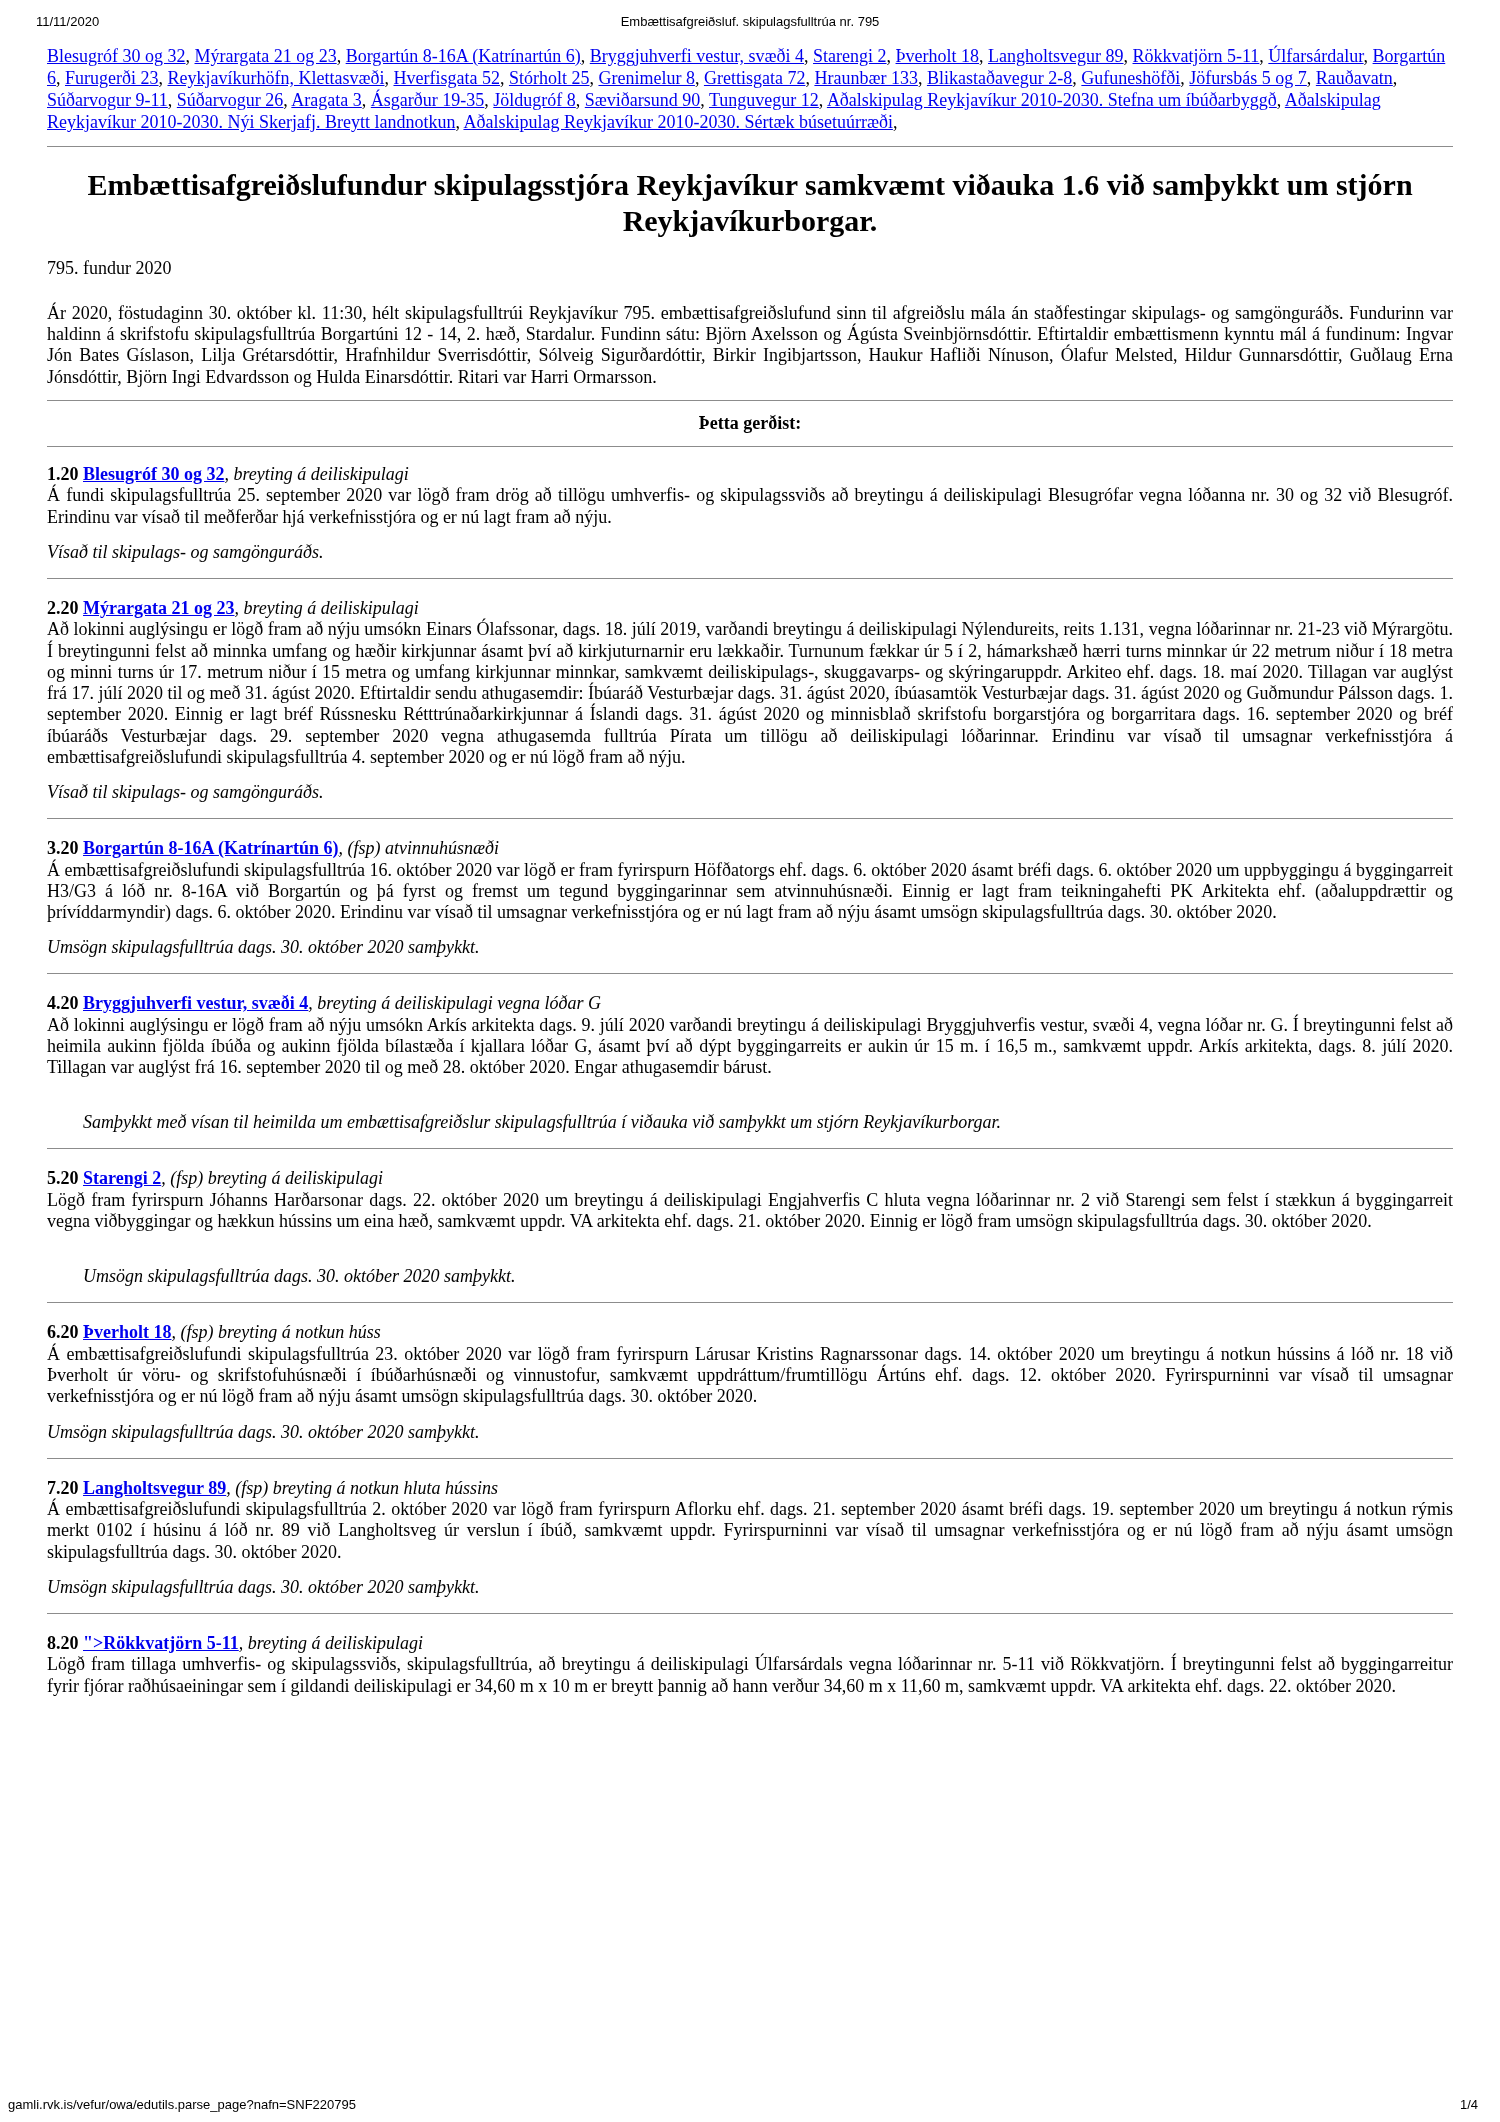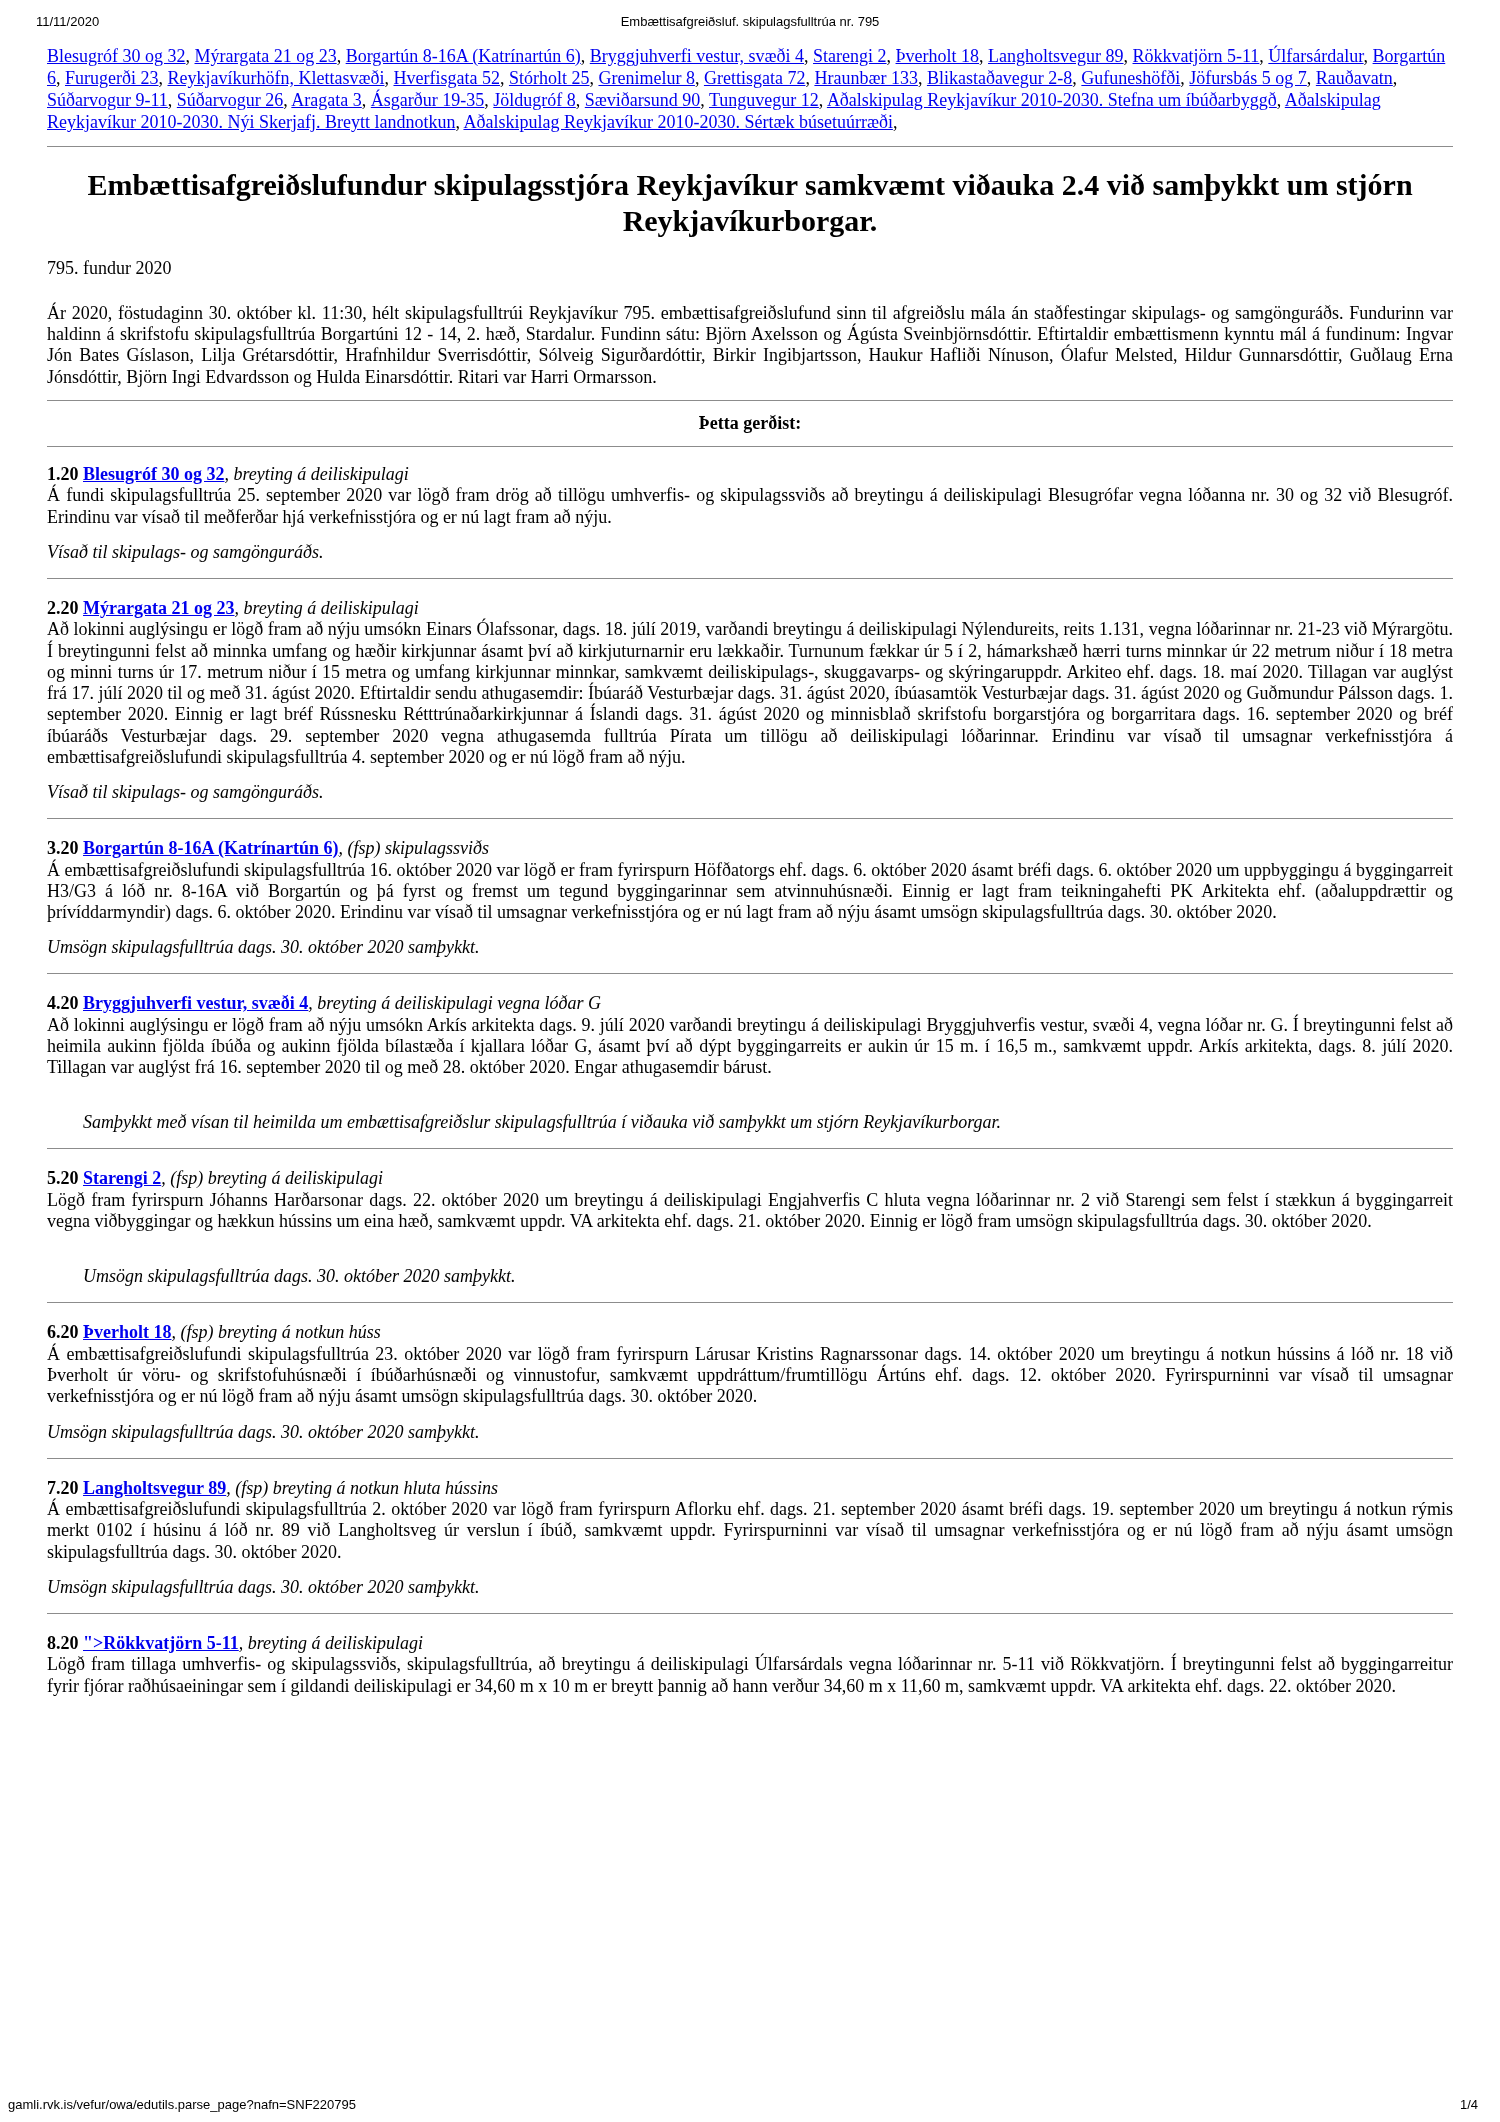--- a/index.html
+++ b/index.html
@@ -70,21 +70,21 @@
   <span class="ph-date">11/11/2020</span>
   <span class="ph-title">Embættisafgreiðsluf. skipulagsfulltrúa nr. 795</span>
 </div>
 
 <div class="content">
 
   <p class="nav-links" id="nav-links"><a href="#">Blesugróf 30 og 32</a>, <a href="#">Mýrargata 21 og 23</a>, <a href="#">Borgartún 8-16A (Katrínartún 6)</a>, <a href="#">Bryggjuhverfi vestur, svæði 4</a>, <a href="#">Starengi 2</a>, <a href="#">Þverholt 18</a>, <a href="#">Langholtsvegur 89</a>, <a href="#">Rökkvatjörn 5-11</a>, <a href="#">Úlfarsárdalur</a>, <a href="#">Borgartún 6</a>, <a href="#">Furugerði 23</a>, <a href="#">Reykjavíkurhöfn, Klettasvæði</a>, <a href="#">Hverfisgata 52</a>, <a href="#">Stórholt 25</a>, <a href="#">Grenimelur 8</a>, <a href="#">Grettisgata 72</a>, <a href="#">Hraunbær 133</a>, <a href="#">Blikastaðavegur 2-8</a>, <a href="#">Gufuneshöfði</a>, <a href="#">Jöfursbás 5 og 7</a>, <a href="#">Rauðavatn</a>, <a href="#">Súðarvogur 9-11</a>, <a href="#">Súðarvogur 26</a>, <a href="#">Aragata 3</a>, <a href="#">Ásgarður 19-35</a>, <a href="#">Jöldugróf 8</a>, <a href="#">Sæviðarsund 90</a>, <a href="#">Tunguvegur 12</a>, <a href="#">Aðalskipulag Reykjavíkur 2010-2030. Stefna um íbúðarbyggð</a>, <a href="#">Aðalskipulag Reykjavíkur 2010-2030. Nýi Skerjafj. Breytt landnotkun</a>, <a href="#">Aðalskipulag Reykjavíkur 2010-2030. Sértæk búsetuúrræði</a>,</p>
 
   <hr class="divider">
 
-  <h1 class="doc-title">Embættisafgreiðslufundur skipulagsstjóra Reykjavíkur samkvæmt viðauka 2.4 við samþykkt um stjórn Reykjavíkurborgar.</h1>
+  <h1 class="doc-title">Embættisafgreiðslufundur skipulagsstjóra Reykjavíkur samkvæmt viðauka 1.6 við samþykkt um stjórn Reykjavíkurborgar.</h1>
 
   <p class="meeting-number">795. fundur 2020</p>
 
   <p class="intro">Ár 2020, föstudaginn 30. október kl. 11:30, hélt skipulagsfulltrúi Reykjavíkur 795. embættisafgreiðslufund sinn til afgreiðslu mála án staðfestingar skipulags- og samgönguráðs. Fundurinn var haldinn á skrifstofu skipulagsfulltrúa Borgartúni 12 - 14, 2. hæð, Stardalur. Fundinn sátu: Björn Axelsson og Ágústa Sveinbjörnsdóttir. Eftirtaldir embættismenn kynntu mál á fundinum: Ingvar Jón Bates Gíslason, Lilja Grétarsdóttir, Hrafnhildur Sverrisdóttir, Sólveig Sigurðardóttir, Birkir Ingibjartsson, Haukur Hafliði Nínuson, Ólafur Melsted, Hildur Gunnarsdóttir, Guðlaug Erna Jónsdóttir, Björn Ingi Edvardsson og Hulda Einarsdóttir. Ritari var Harri Ormarsson.</p>
 
   <hr class="divider">
 
   <p class="section-heading">Þetta gerðist:</p>
 
   <hr class="divider">
@@ -98,21 +98,21 @@
   </div>
 
   <div class="agenda-item">
     <p class="item-heading"><b class="item-number">2.20 </b><a class="item-link" href="#">Mýrargata 21 og 23</a><i class="item-type">, breyting á deiliskipulagi</i></p>
     <p class="item-body">Að lokinni auglýsingu er lögð fram að nýju umsókn Einars Ólafssonar, dags. 18. júlí 2019, varðandi breytingu á deiliskipulagi Nýlendureits, reits 1.131, vegna lóðarinnar nr. 21-23 við Mýrargötu. Í breytingunni felst að minnka umfang og hæðir kirkjunnar ásamt því að kirkjuturnarnir eru lækkaðir. Turnunum fækkar úr 5 í 2, hámarkshæð hærri turns minnkar úr 22 metrum niður í 18 metra og minni turns úr 17. metrum niður í 15 metra og umfang kirkjunnar minnkar, samkvæmt deiliskipulags-, skuggavarps- og skýringaruppdr. Arkiteo ehf. dags. 18. maí 2020. Tillagan var auglýst frá 17. júlí 2020 til og með 31. ágúst 2020. Eftirtaldir sendu athugasemdir: Íbúaráð Vesturbæjar dags. 31. ágúst 2020, íbúasamtök Vesturbæjar dags. 31. ágúst 2020 og Guðmundur Pálsson dags. 1. september 2020. Einnig er lagt bréf Rússnesku Rétttrúnaðarkirkjunnar á Íslandi dags. 31. ágúst 2020 og minnisblað skrifstofu borgarstjóra og borgarritara dags. 16. september 2020 og bréf íbúaráðs Vesturbæjar dags. 29. september 2020 vegna athugasemda fulltrúa Pírata um tillögu að deiliskipulagi lóðarinnar. Erindinu var vísað til umsagnar verkefnisstjóra á embættisafgreiðslufundi skipulagsfulltrúa 4. september 2020 og er nú lögð fram að nýju.</p>
     <p class="item-conclusion">Vísað til skipulags- og samgönguráðs.</p>
     <hr class="divider">
   </div>
 
   <div class="agenda-item">
-    <p class="item-heading"><b class="item-number">3.20 </b><a class="item-link" href="#">Borgartún 8-16A (Katrínartún 6)</a><i class="item-type">, (fsp) skipulagssviðs</i></p>
+    <p class="item-heading"><b class="item-number">3.20 </b><a class="item-link" href="#">Borgartún 8-16A (Katrínartún 6)</a><i class="item-type">, (fsp) atvinnuhúsnæði</i></p>
     <p class="item-body">Á embættisafgreiðslufundi skipulagsfulltrúa 16. október 2020 var lögð er fram fyrirspurn Höfðatorgs ehf. dags. 6. október 2020 ásamt bréfi dags. 6. október 2020 um uppbyggingu á byggingarreit H3/G3 á lóð nr. 8-16A við Borgartún og þá fyrst og fremst um tegund byggingarinnar sem atvinnuhúsnæði. Einnig er lagt fram teikningahefti PK Arkitekta ehf. (aðaluppdrættir og þrívíddarmyndir) dags. 6. október 2020. Erindinu var vísað til umsagnar verkefnisstjóra og er nú lagt fram að nýju ásamt umsögn skipulagsfulltrúa dags. 30. október 2020.</p>
     <p class="item-conclusion">Umsögn skipulagsfulltrúa dags. 30. október 2020 samþykkt.</p>
     <hr class="divider">
   </div>
 
   <div class="agenda-item">
     <p class="item-heading"><b class="item-number">4.20 </b><a class="item-link" href="#">Bryggjuhverfi vestur, svæði 4</a><i class="item-type">, breyting á deiliskipulagi vegna lóðar G</i></p>
     <p class="item-body">Að lokinni auglýsingu er lögð fram að nýju umsókn Arkís arkitekta dags. 9. júlí 2020 varðandi breytingu á deiliskipulagi Bryggjuhverfis vestur, svæði 4, vegna lóðar nr. G. Í breytingunni felst að heimila aukinn fjölda íbúða og aukinn fjölda bílastæða í kjallara lóðar G, ásamt því að dýpt byggingarreits er aukin úr 15 m. í 16,5 m., samkvæmt uppdr. Arkís arkitekta, dags. 8. júlí 2020. Tillagan var auglýst frá 16. september 2020 til og með 28. október 2020. Engar athugasemdir bárust.</p>
     <p class="item-conclusion extra-space">Samþykkt með vísan til heimilda um embættisafgreiðslur skipulagsfulltrúa í viðauka við samþykkt um stjórn Reykjavíkurborgar.</p>
     <hr class="divider">

